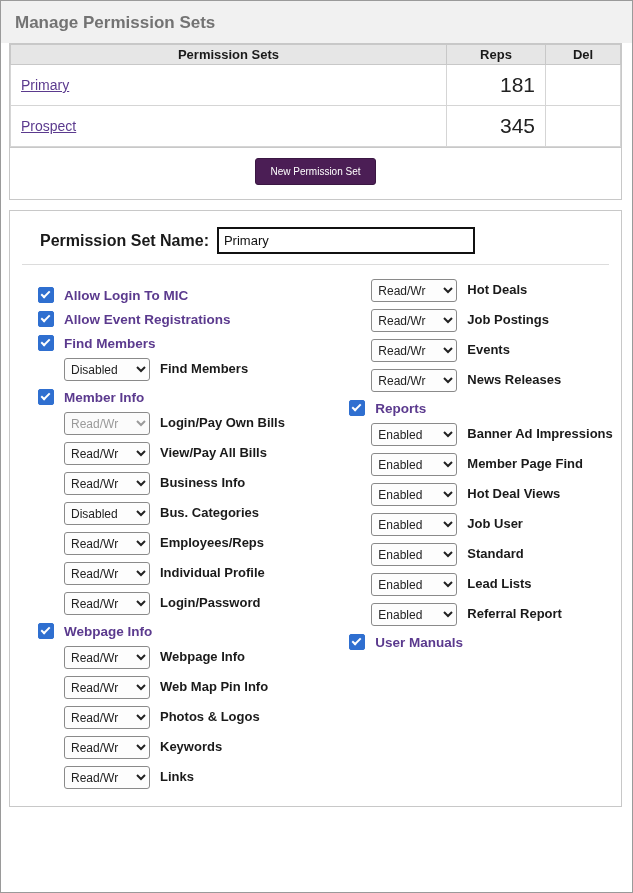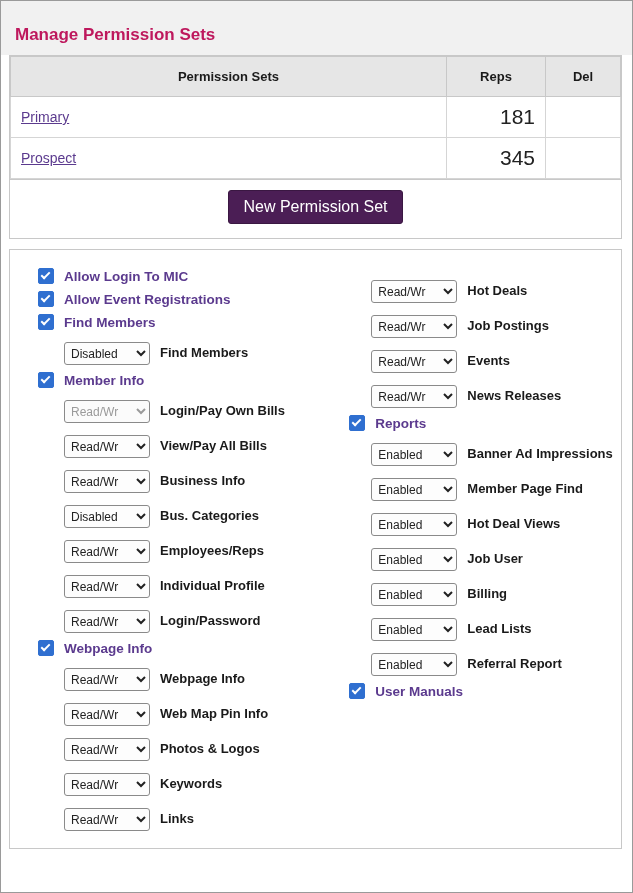--- a/index.html
+++ b/index.html
@@ -13,43 +13,43 @@
     height: 893px;
     position: relative;
     background: #ffffff;
     box-sizing: border-box;
     border: 1px solid #9a9a9a;
     overflow: hidden;
   }
   .panel-title {
     font-size: 17px;
     font-weight: bold;
-    color: #be185d;
-    padding: 24px 0 10px 14px;
+    color: #737373;
+    padding: 12px 0 10px 14px;
     background: #f1f1f1;
   }
   .sets-table-wrap {
     margin: 0 8px;
     border: 1px solid #c8c8c8;
     background: #fff;
     box-sizing: border-box;
     width: 613px;
   }
   table.sets {
     border-collapse: collapse;
     width: 100%;
     background: #fff;
   }
   table.sets th {
     background: #e6e6e6;
     font-size: 13px;
     font-weight: bold;
     color: #1a1a1a;
     border: 1px solid #c8c8c8;
-    padding: 12px 8px;
+    padding: 2px 8px;
     text-align: center;
   }
   table.sets td {
     border: 1px solid #d5d5d5;
     font-size: 14px;
     padding: 8px 10px;
     color: #222;
     height: 18px;
   }
   table.sets td.name a {
@@ -76,21 +76,21 @@
     border-right: 1px solid #c8c8c8;
     border-bottom: 1px solid #c8c8c8;
     margin: 0 8px;
     width: 613px;
     box-sizing: border-box;
   }
   .new-btn {
     background: #4b1e55;
     color: #ffffff;
     border: 1px solid #3a1742;
-    font-size: 16px;
+    font-size: 10px;
     padding: 7px 14px;
     border-radius: 3px;
     cursor: pointer;
     font-family: "Liberation Sans", sans-serif;
   }
   .form-card {
     margin: 10px 8px 0 8px;
     width: 613px;
     box-sizing: border-box;
     border: 1px solid #c8c8c8;
@@ -121,21 +121,21 @@
   }
   .cols {
     display: flex;
     padding: 6px 0 0 0;
   }
   .col-left { width: 330px; padding-left: 28px; box-sizing: border-box; }
   .col-right { width: 290px; padding-left: 14px; box-sizing: border-box; }
   .chk-row {
     display: flex;
     align-items: center;
-    margin: 0 0 7px 0;
+    margin: 8px 0 7px 0;
   }
   .chk {
     width: 14px;
     height: 14px;
     border: 1px solid #2f6fd0;
     background: #2f6fd0;
     border-radius: 2px;
     position: relative;
     margin-right: 10px;
     flex: 0 0 auto;
@@ -153,21 +153,21 @@
     transform: rotate(45deg);
   }
   .chk-label {
     font-size: 13.5px;
     font-weight: bold;
     color: #5b3a8e;
   }
   .sel-row {
     display: flex;
     align-items: center;
-    margin: 12px 0 7px 0;
+    margin: 0 0 7px 0;
     padding-left: 26px;
   }
   .sel {
     width: 86px;
     height: 23px;
     font-size: 12px;
     font-family: "Liberation Sans", sans-serif;
     border: 1px solid #8a8a8a;
     border-radius: 3px;
     background: #fdfdfd;
@@ -215,20 +215,24 @@
         </tr>
       </tbody>
     </table>
   </div>
 
   <div class="newbtn-row">
     <button class="new-btn">New Permission Set</button>
   </div>
 
   <div class="form-card">
+    <div class="name-row">
+      <span class="name-label">Permission Set Name:</span>
+      <input class="name-input" type="text" value="Primary" style="">
+    </div>
 
     <div class="cols">
       <div class="col-left">
           <div class="chk-row">
             <span class="chk"></span>
             <span class="chk-label">Allow Login To MIC</span>
           </div>
           <div class="chk-row">
             <span class="chk"></span>
             <span class="chk-label">Allow Event Registrations</span>
@@ -330,21 +334,21 @@
           <div class="sel-row">
             <select class="sel"><option>Read/Wr</option><option>Read Only</option><option>Disabled</option><option selected="">Enabled</option></select>
             <span class="sel-label">Hot Deal Views</span>
           </div>
           <div class="sel-row">
             <select class="sel"><option>Read/Wr</option><option>Read Only</option><option>Disabled</option><option selected="">Enabled</option></select>
             <span class="sel-label">Job User</span>
           </div>
           <div class="sel-row">
             <select class="sel"><option>Read/Wr</option><option>Read Only</option><option>Disabled</option><option selected="">Enabled</option></select>
-            <span class="sel-label">Billing</span>
+            <span class="sel-label">Standard</span>
           </div>
           <div class="sel-row">
             <select class="sel"><option>Read/Wr</option><option>Read Only</option><option>Disabled</option><option selected="">Enabled</option></select>
             <span class="sel-label">Lead Lists</span>
           </div>
           <div class="sel-row">
             <select class="sel"><option>Read/Wr</option><option>Read Only</option><option>Disabled</option><option selected="">Enabled</option></select>
             <span class="sel-label">Referral Report</span>
           </div>
           <div class="chk-row">

